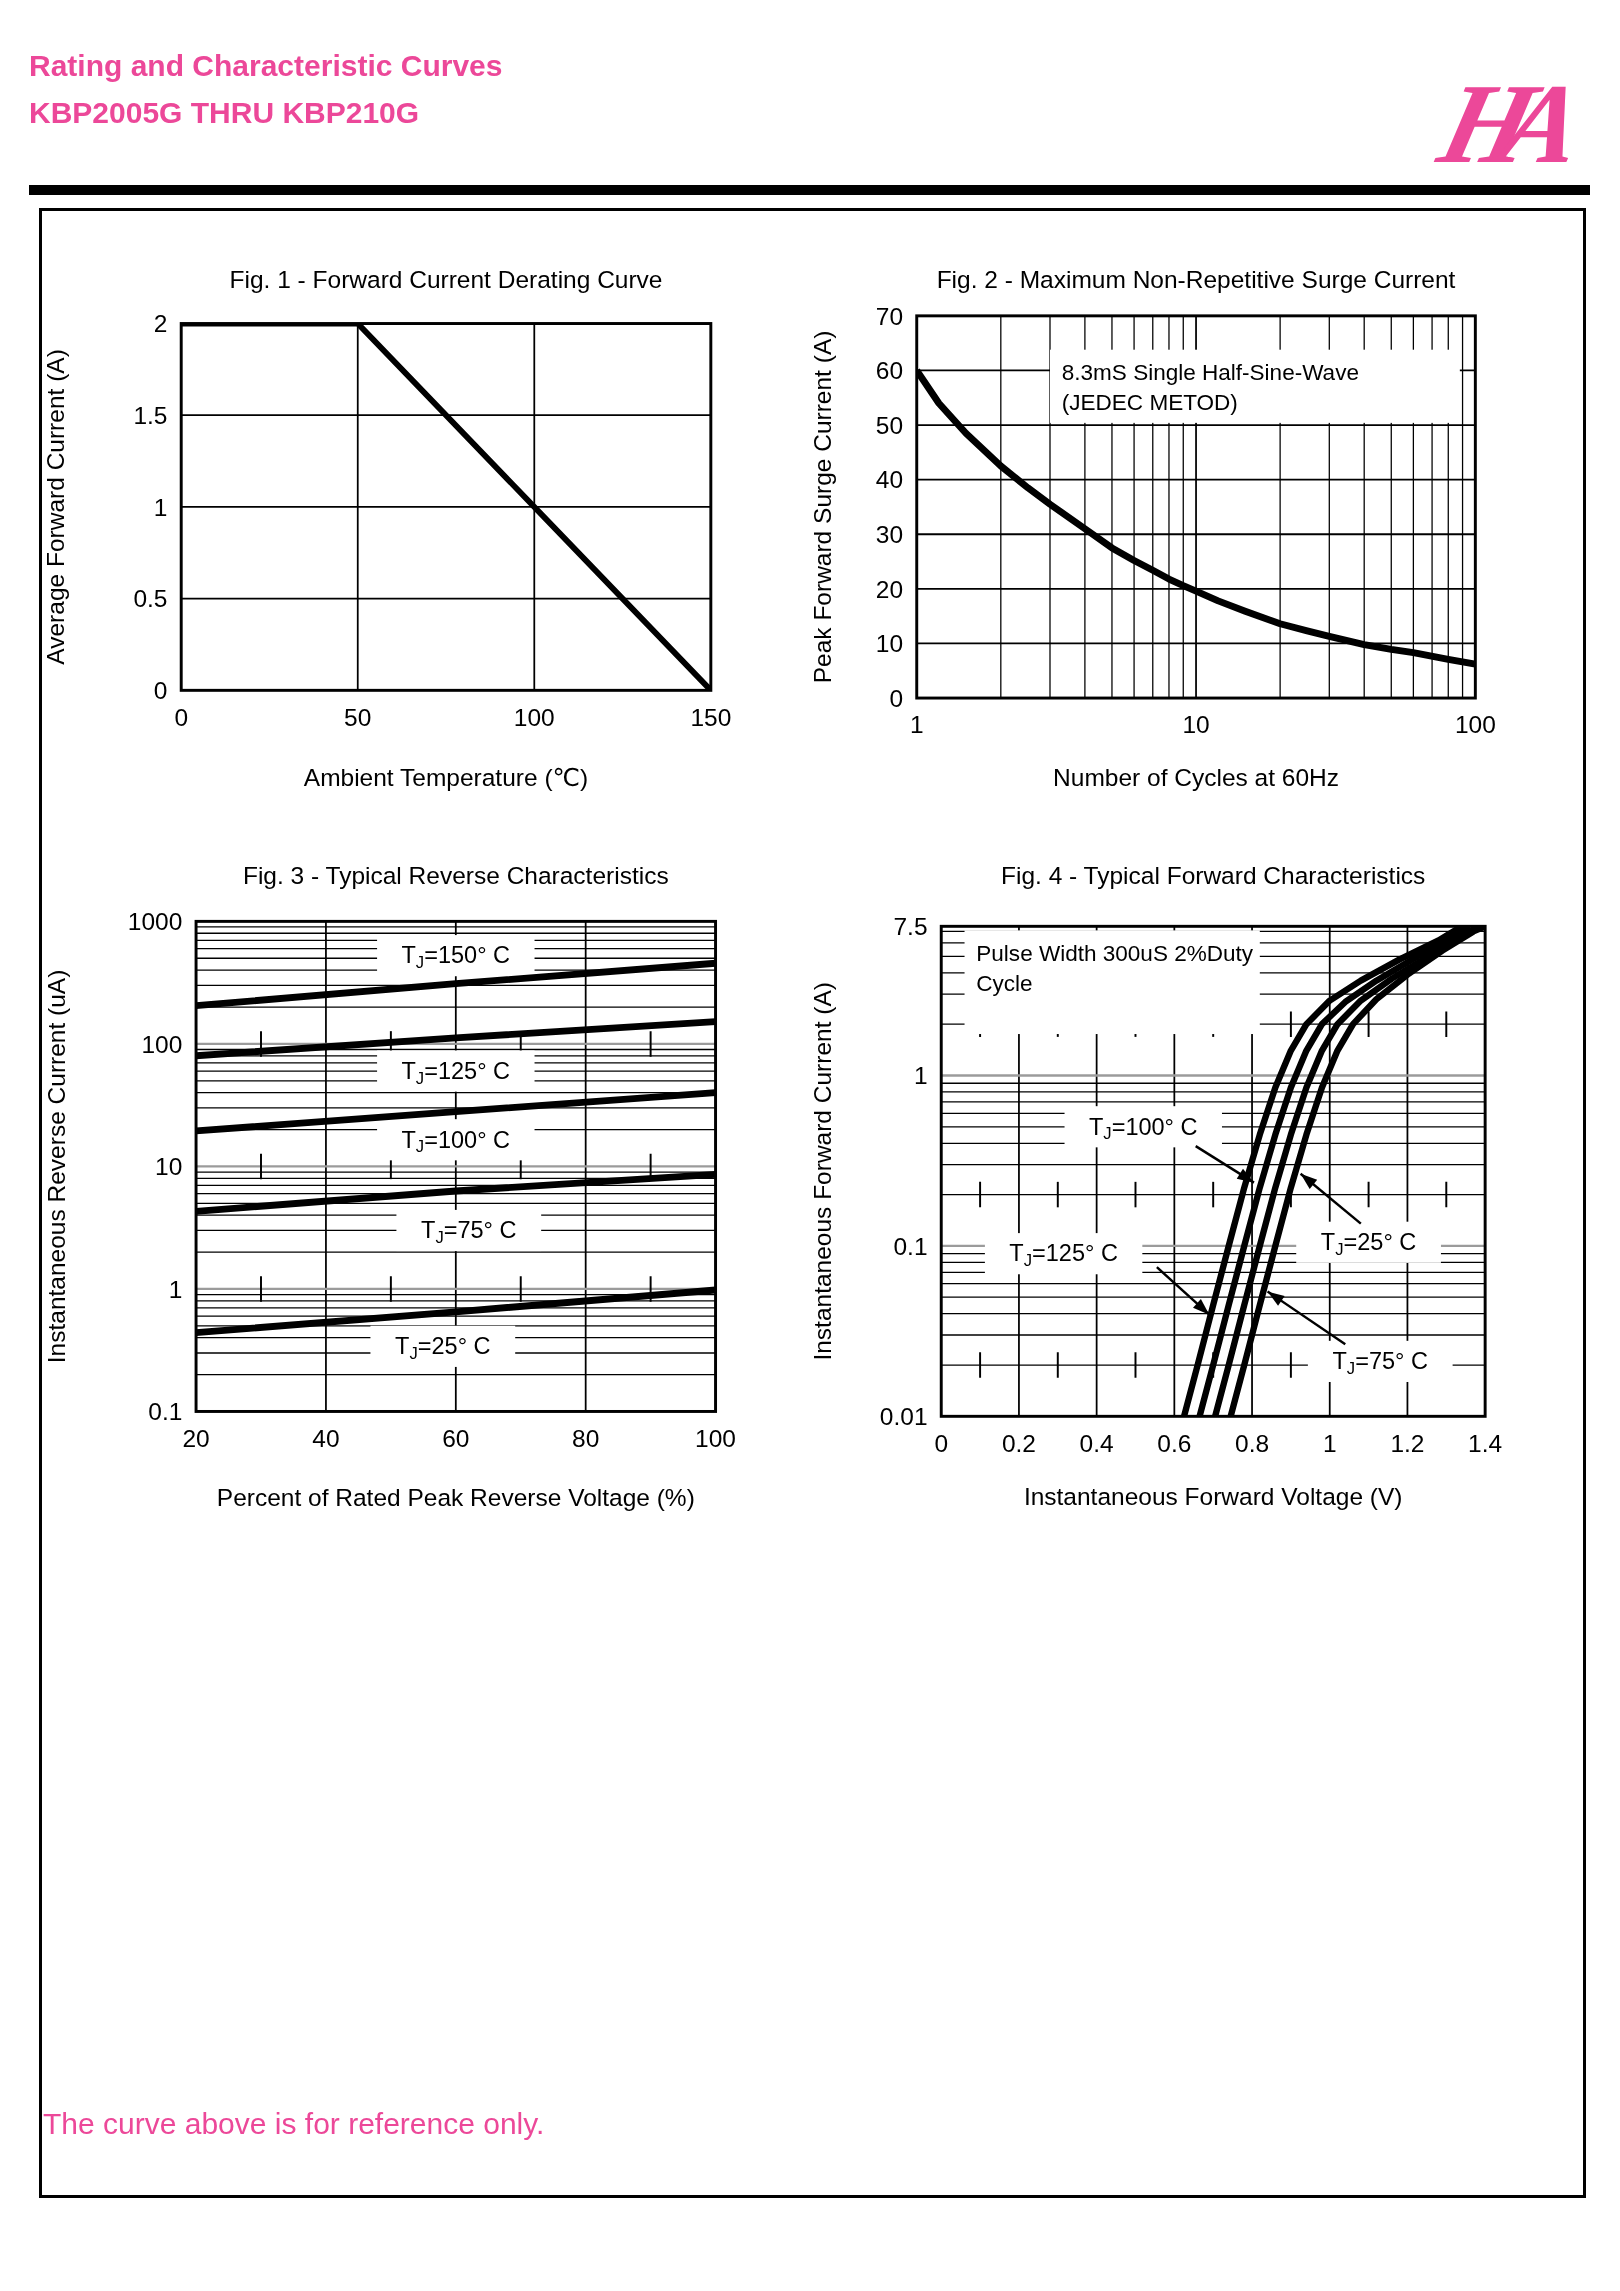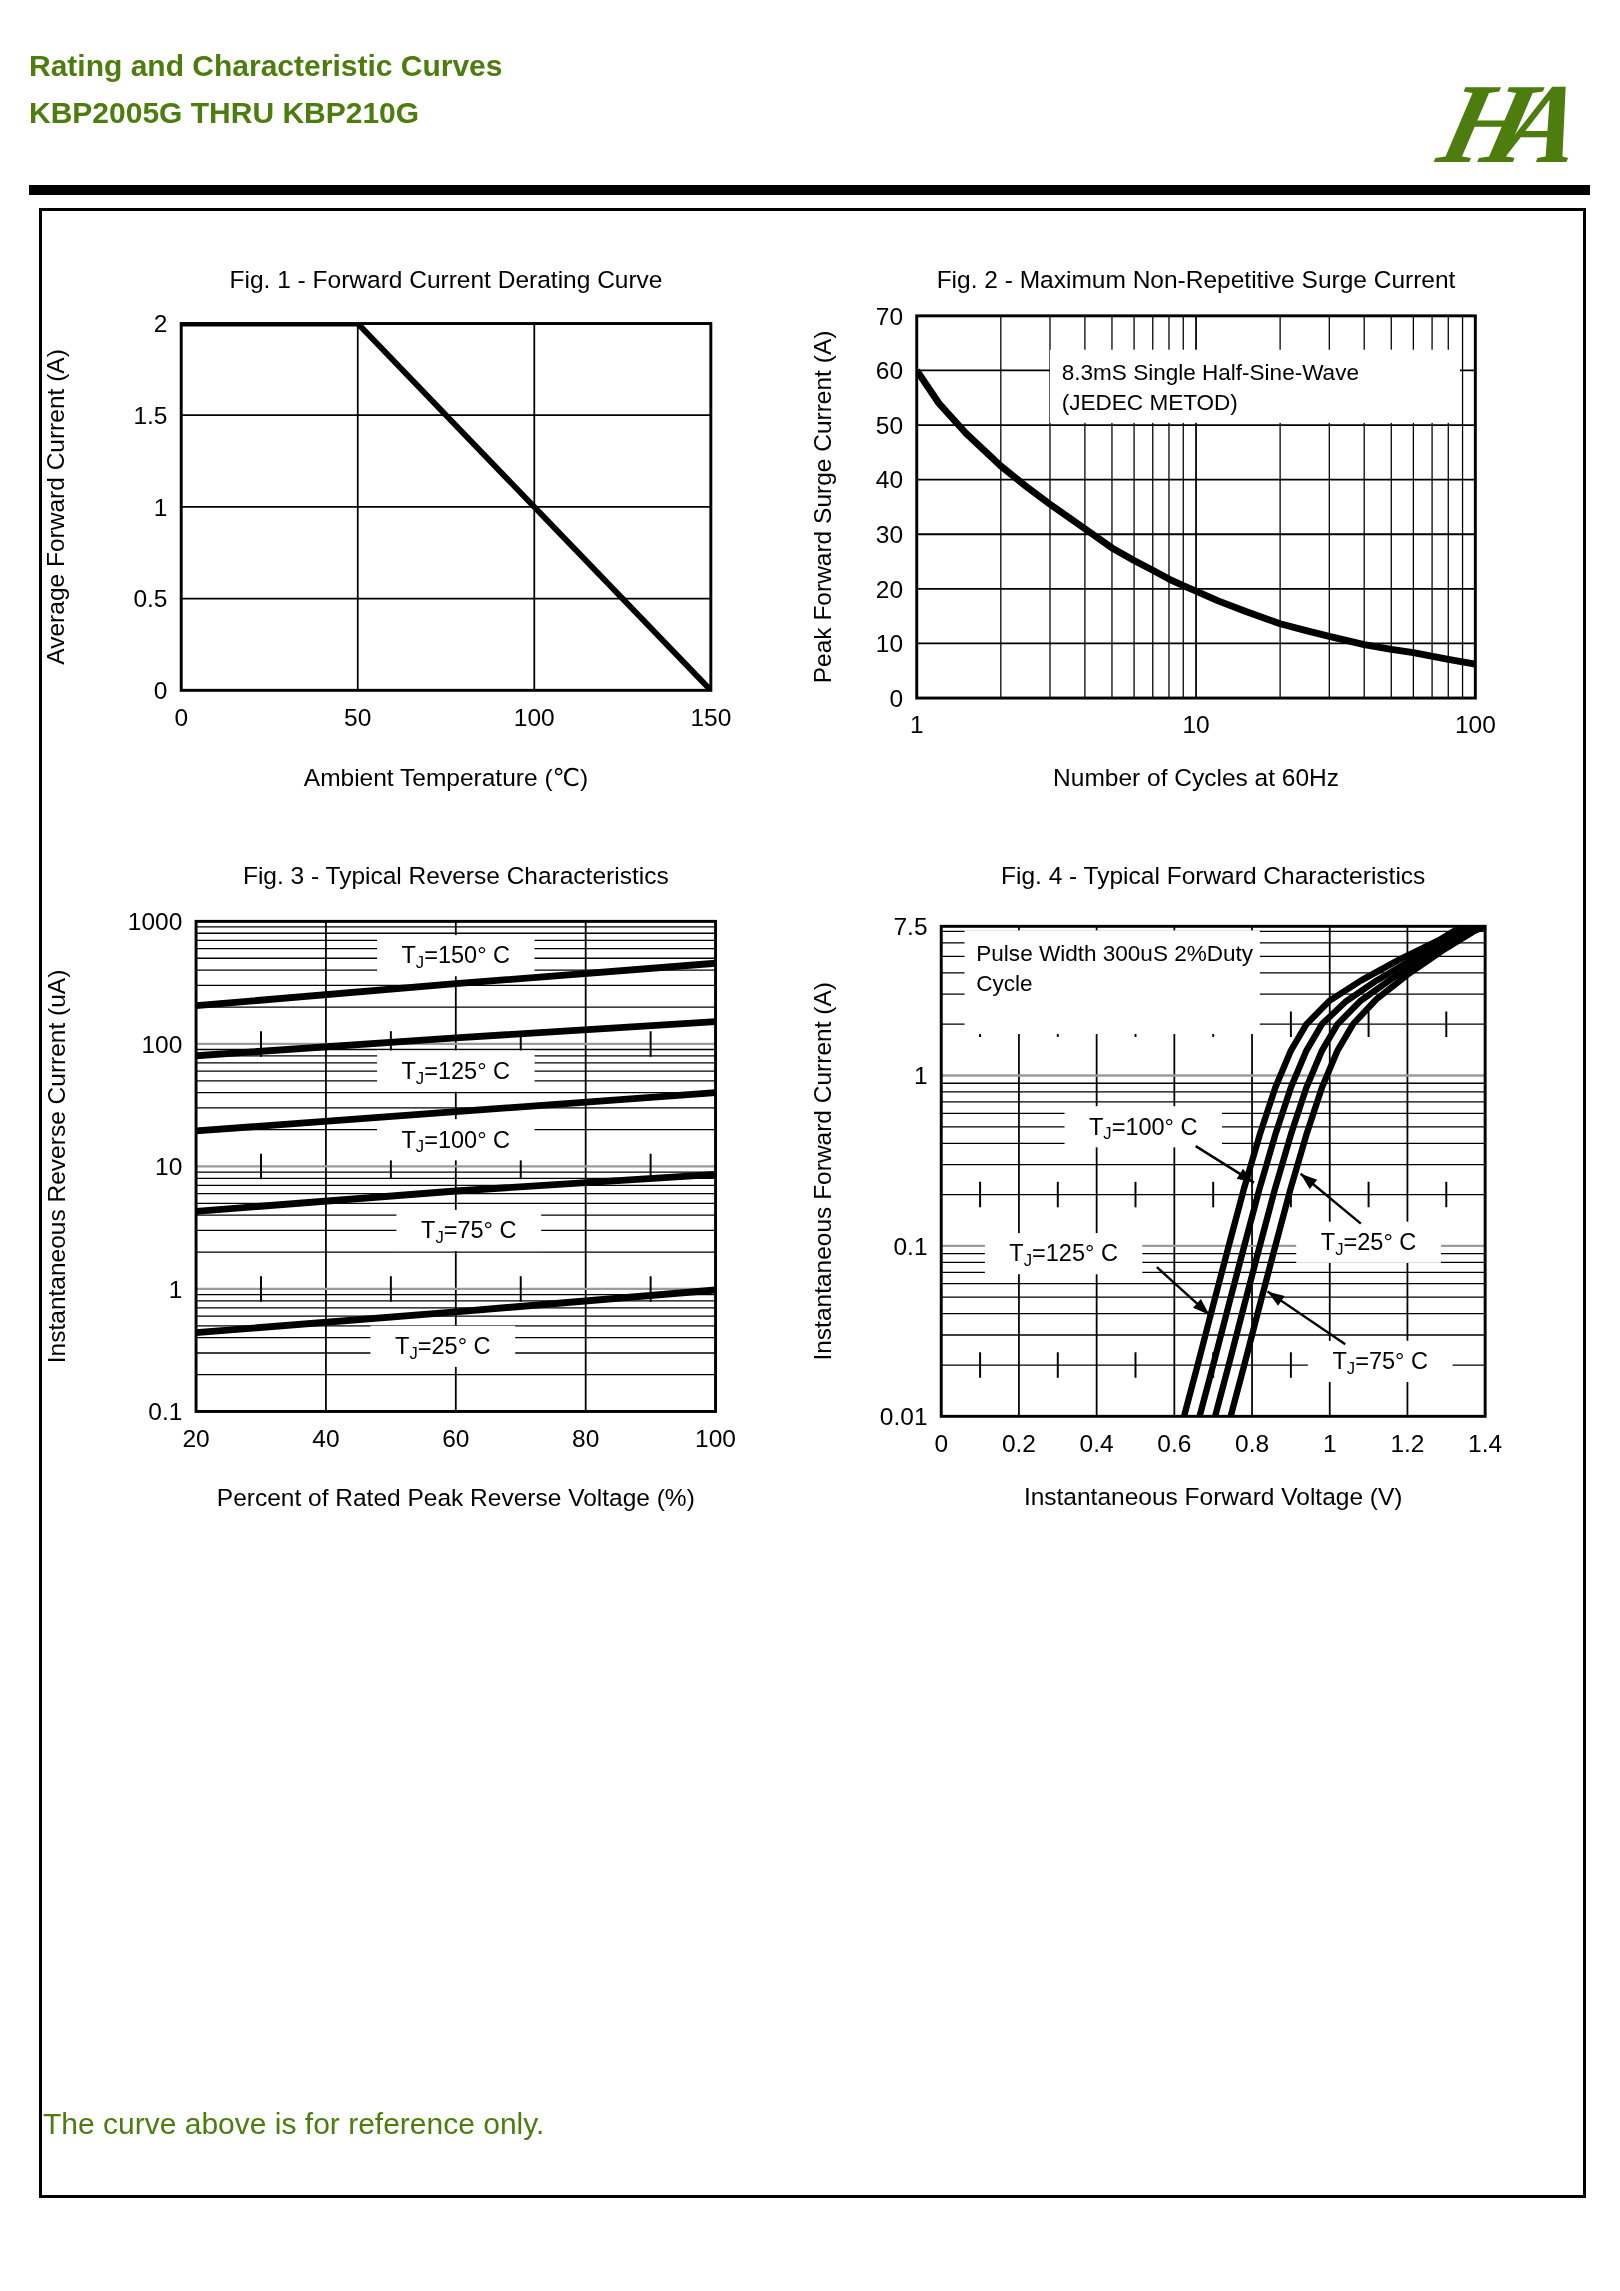--- a/index.html
+++ b/index.html
@@ -1,17 +1,17 @@
 <!DOCTYPE html>
 <html><head>
 <meta charset="utf-8">
 <style>
   html,body{margin:0;padding:0;background:#ffffff;}
   .page{position:relative;width:1620px;height:2292px;background:#ffffff;overflow:hidden;
-        font-family:"Liberation Sans","DejaVu Sans",sans-serif;color:#4d7c0f;}
+        font-family:"Liberation Sans","DejaVu Sans",sans-serif;color:#ec4899;}
   .hdr-title{position:absolute;left:29px;top:49px;font-size:30px;font-weight:bold;}
   .hdr-part{position:absolute;left:29px;top:96px;font-size:30px;font-weight:bold;text-align:center;}
   .logo{position:absolute;right:39px;top:67px;
         font-family:"Liberation Serif","DejaVu Serif",serif;font-style:italic;font-weight:bold;
         font-size:114px;line-height:1;letter-spacing:-27.4px;padding-right:27.4px;
         transform:skewX(-14deg);}
   .hdr-rule{position:absolute;left:29px;top:185px;width:1561px;height:9.8px;background:#000;}
   .frame{position:absolute;left:39px;top:208px;width:1547px;height:1990px;border:3.9px solid #000;box-sizing:border-box;}
   .footer-note{position:absolute;left:43px;top:2107px;font-size:30px;}
   figure.chart{position:absolute;margin:0;padding:0;}

